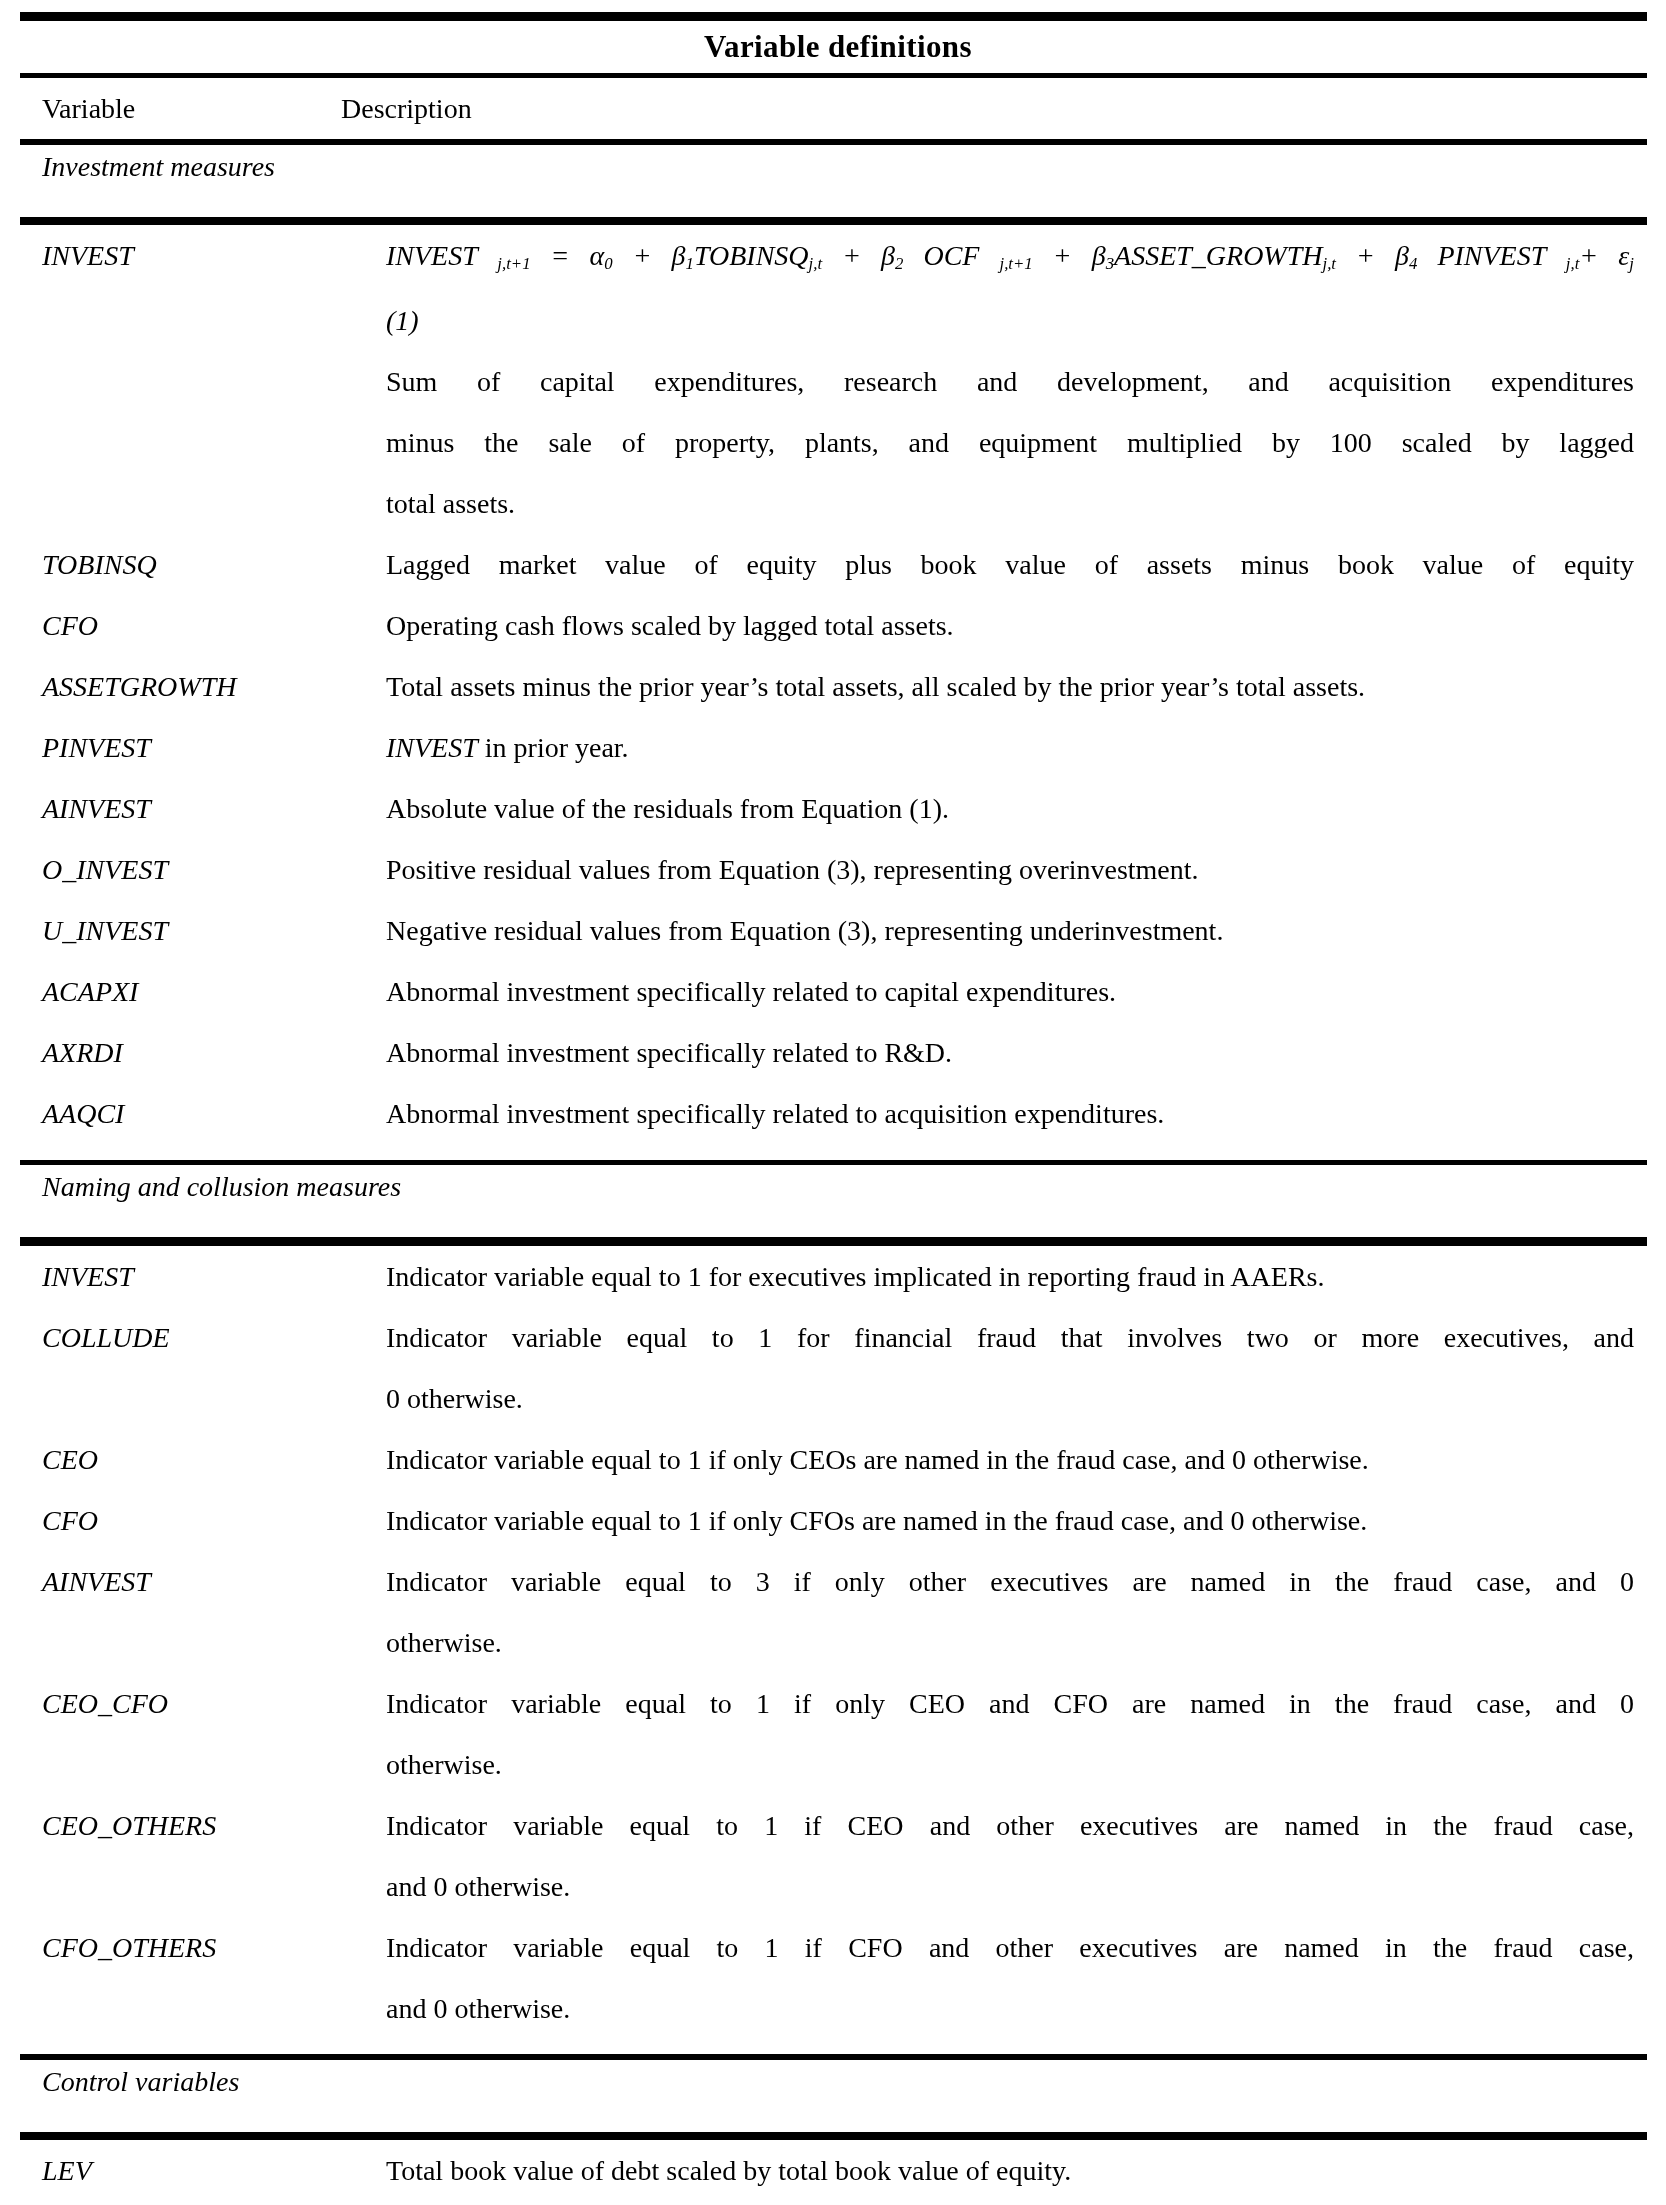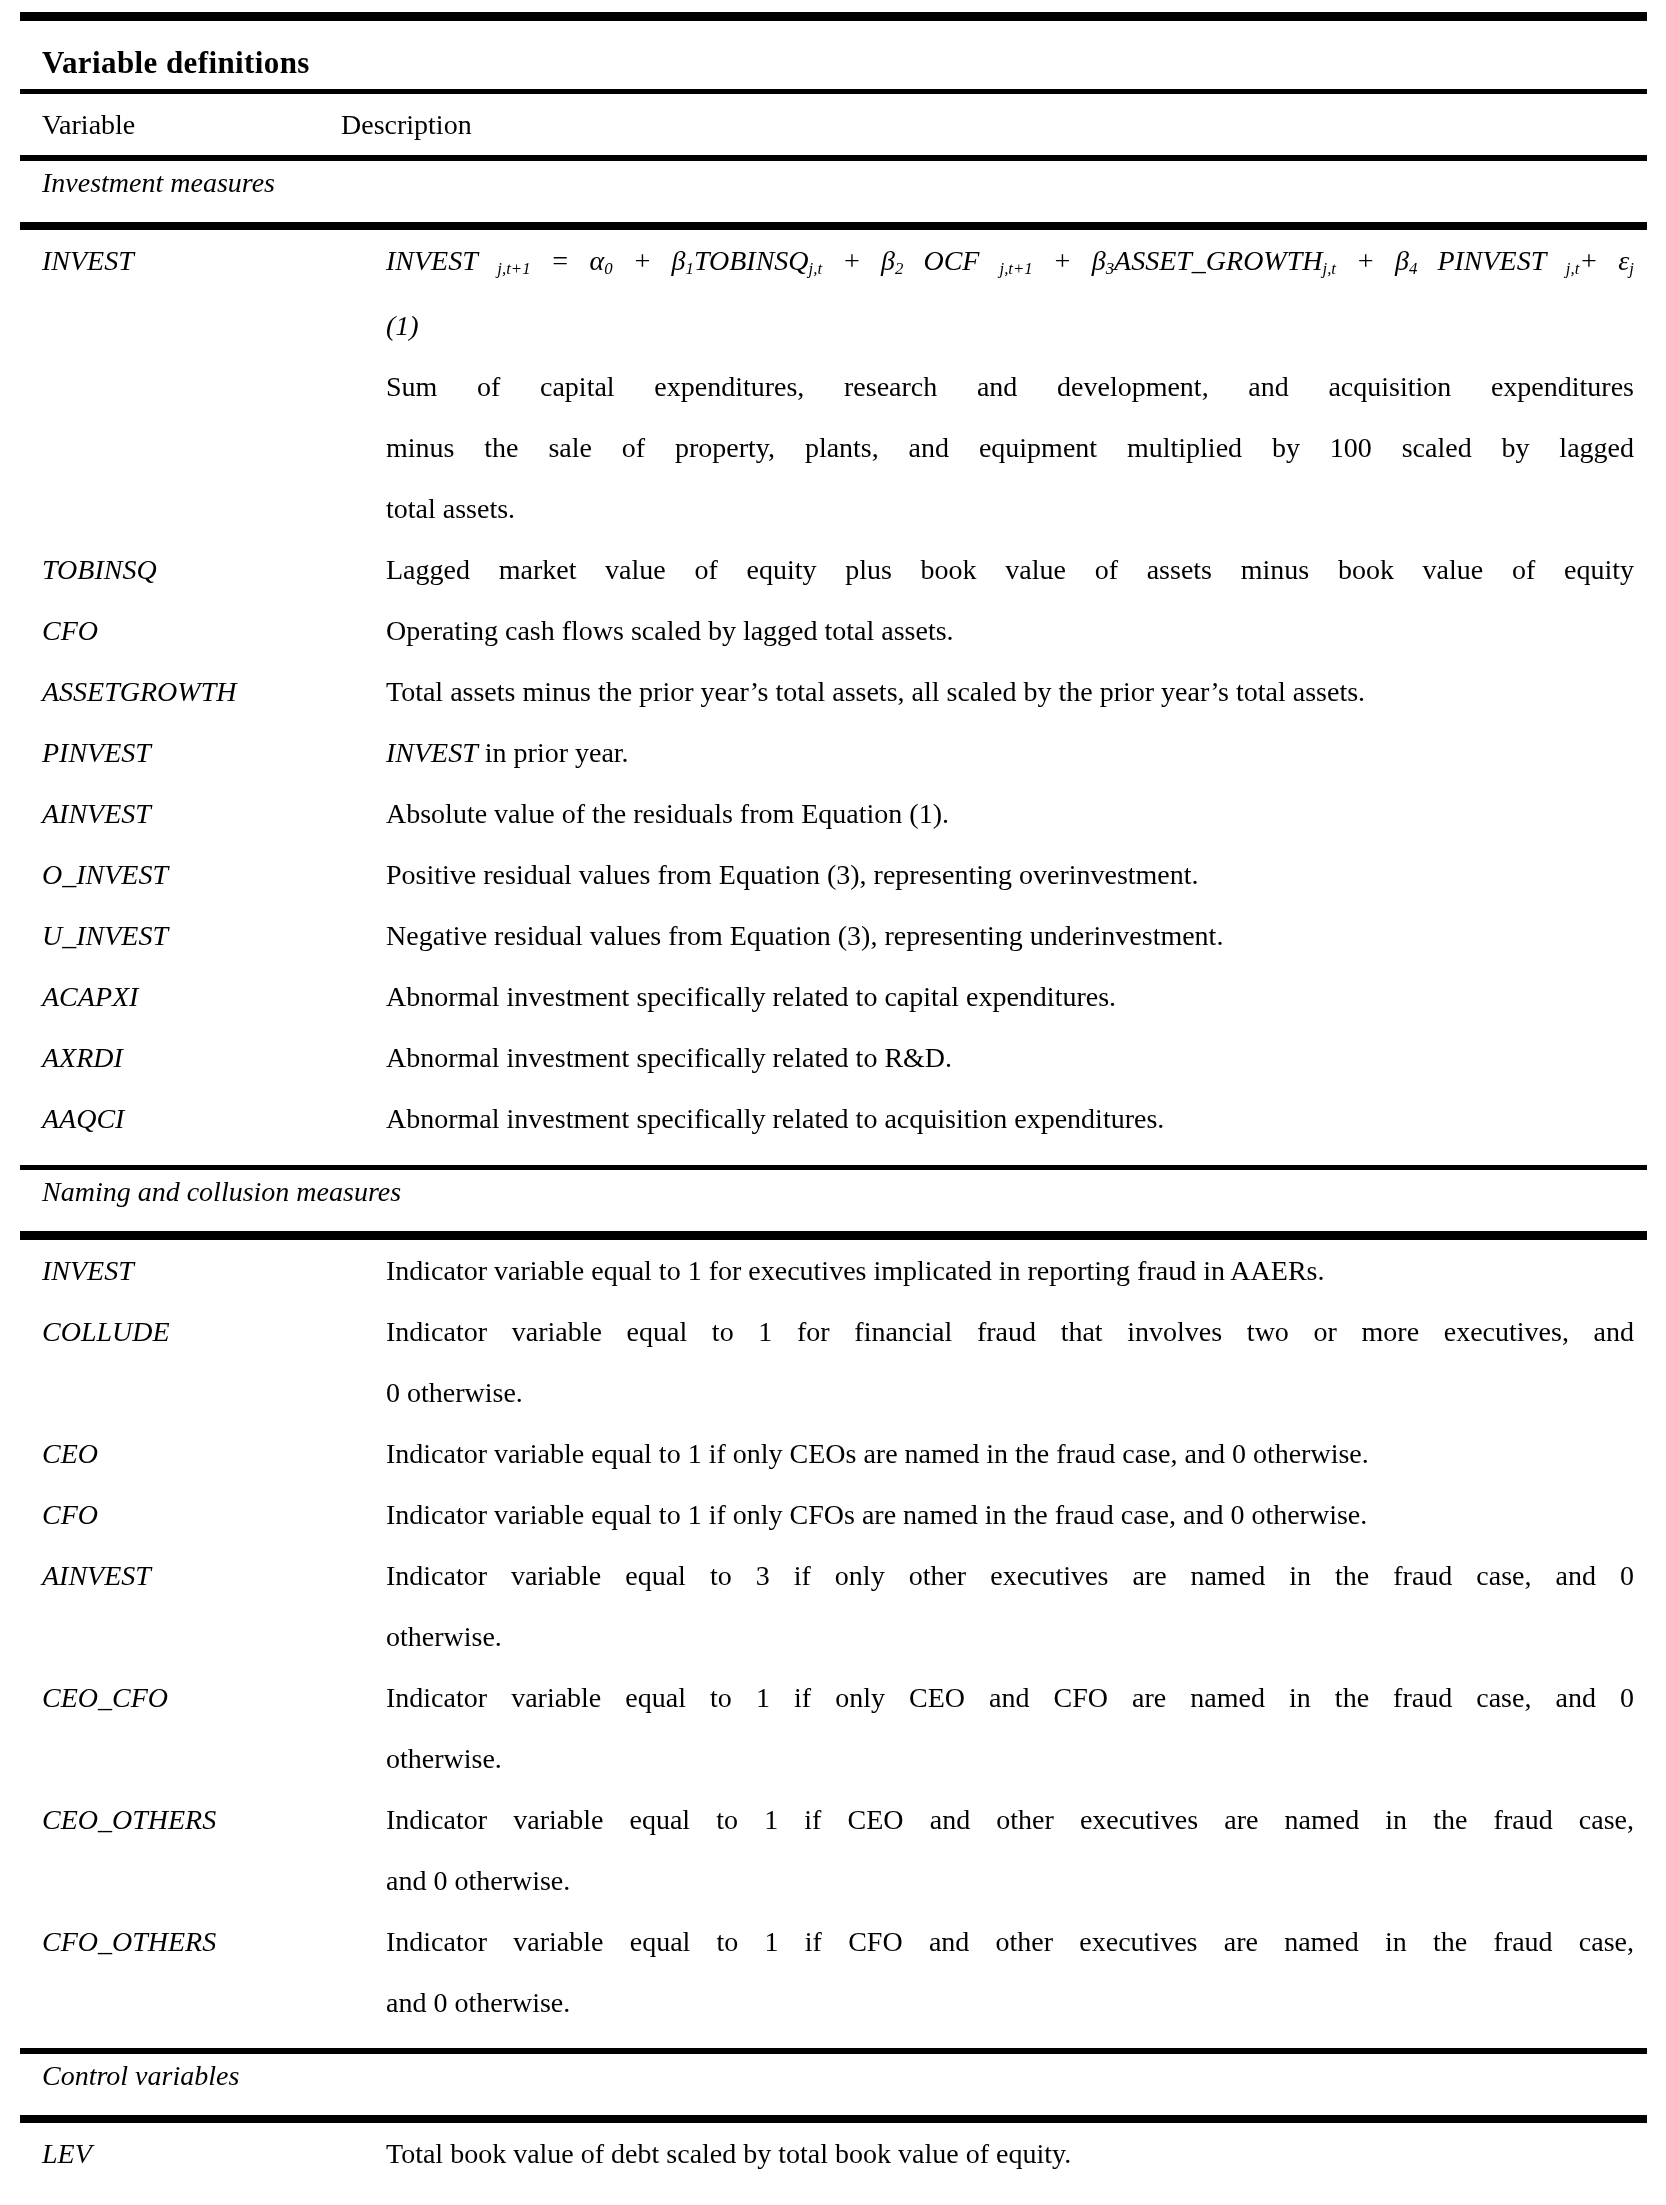--- a/index.html
+++ b/index.html
@@ -8,31 +8,31 @@
     color: #000;
     font-family: "Liberation Serif", "DejaVu Serif", serif;
     font-size: 28px;
     overflow: hidden;
   }
   .page { padding: 12.3px 33px 0 42px; box-sizing: border-box; }
   .rule { background: #000; margin-left: -22.5px; margin-right: -12.8px; }
   .rule-thick { height: 8.8px; }
   .rule-thin  { height: 5.3px; }
   .title-row {
-    text-align: left; font-weight: bold; font-size: 31px;
-    line-height: 52px; letter-spacing: 0.4px; margin-top: 16px;
+    text-align: center; font-weight: bold; font-size: 31px;
+    line-height: 52px; letter-spacing: 0.4px;
   }
   .colhead {
     display: grid; grid-template-columns: 299px 1fr;
     line-height: 61px;
   }
   .section-head {
     font-style: italic;
     line-height: 44px;
-    padding-bottom: 17px;
+    padding-bottom: 28px;
   }
   .divider { margin-top: 15.4px; }
   .row { display: grid; grid-template-columns: 299px 1fr; gap: 36px; }
   .var-cell { font-style: italic; line-height: 61px; white-space: nowrap; }
   .desc-cell { min-width: 0; margin-left: 9px; }
   .line { line-height: 61px; text-align: left; }
   .line.just { text-align: justify; text-align-last: justify; text-justify: inter-word; }
   .it { font-style: italic; }
   .sub { font-size: 0.6em; position: relative; top: 0.18em; }
 </style>

